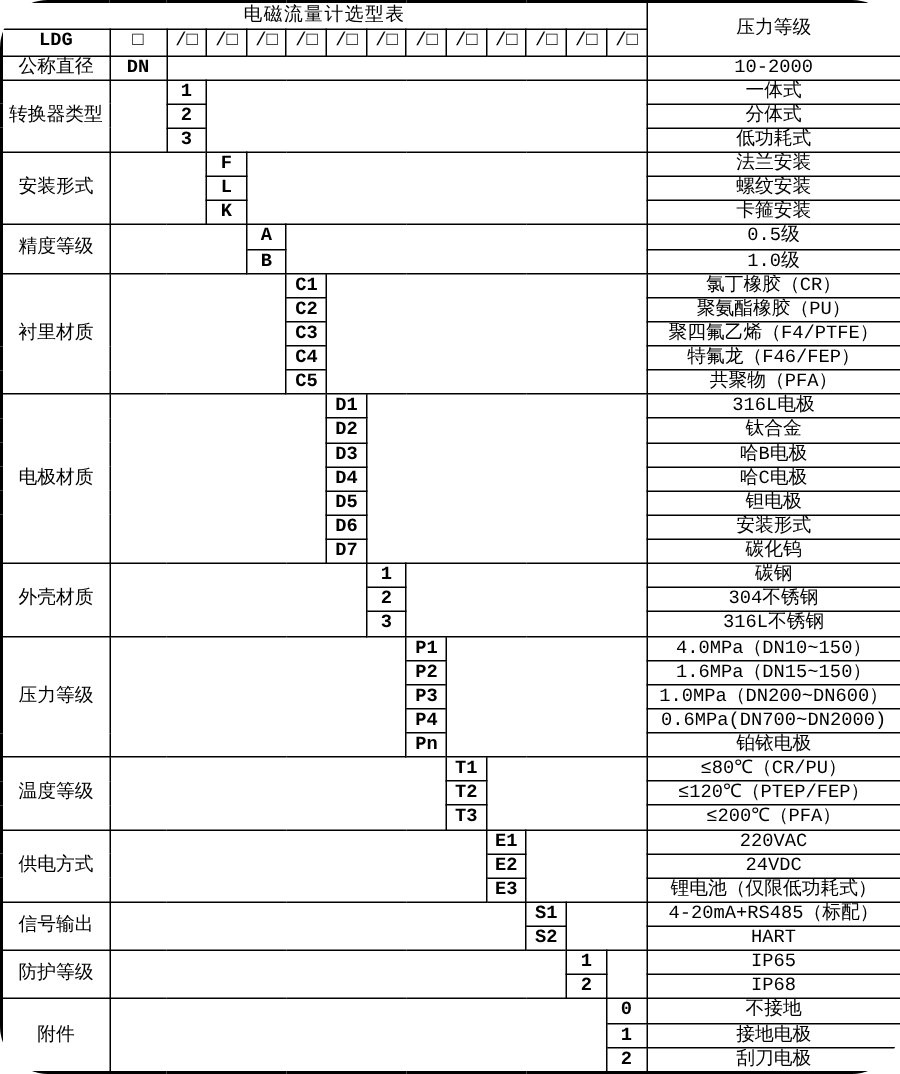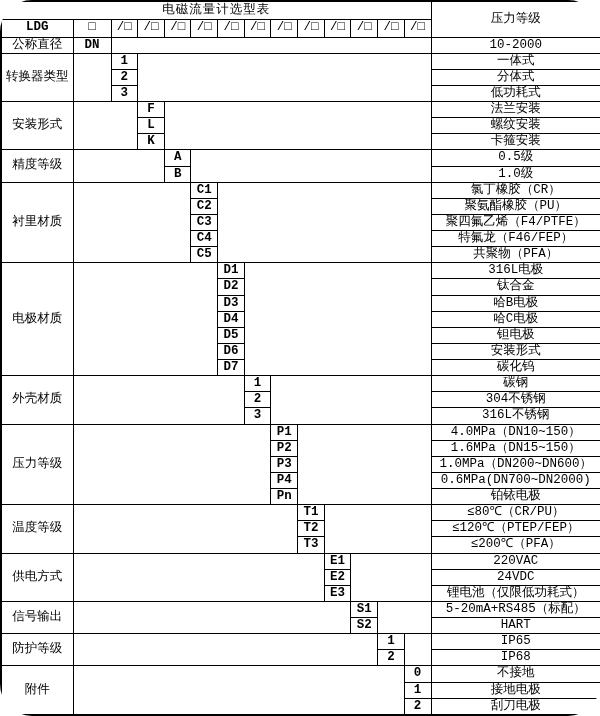--- a/index.html
+++ b/index.html
@@ -245,21 +245,21 @@
         </tr>
         <tr>
           <td class="code-cell">E3</td>
           <td class="func-cell">锂电池（仅限低功耗式）</td>
         </tr>
         <tr>
           <td class="label-cell" rowspan="2">信号输出</td>
           <td class="gap" colspan="10" rowspan="2"></td>
           <td class="code-cell">S1</td>
           <td class="gap" colspan="2" rowspan="2"></td>
-          <td class="func-cell">5-20mA+RS485（标配）</td>
+          <td class="func-cell">4-20mA+RS485（标配）</td>
         </tr>
         <tr>
           <td class="code-cell">S2</td>
           <td class="func-cell">HART</td>
         </tr>
         <tr>
           <td class="label-cell" rowspan="2">防护等级</td>
           <td class="gap" colspan="11" rowspan="2"></td>
           <td class="code-cell">1</td>
           <td class="gap" colspan="1" rowspan="2"></td>

